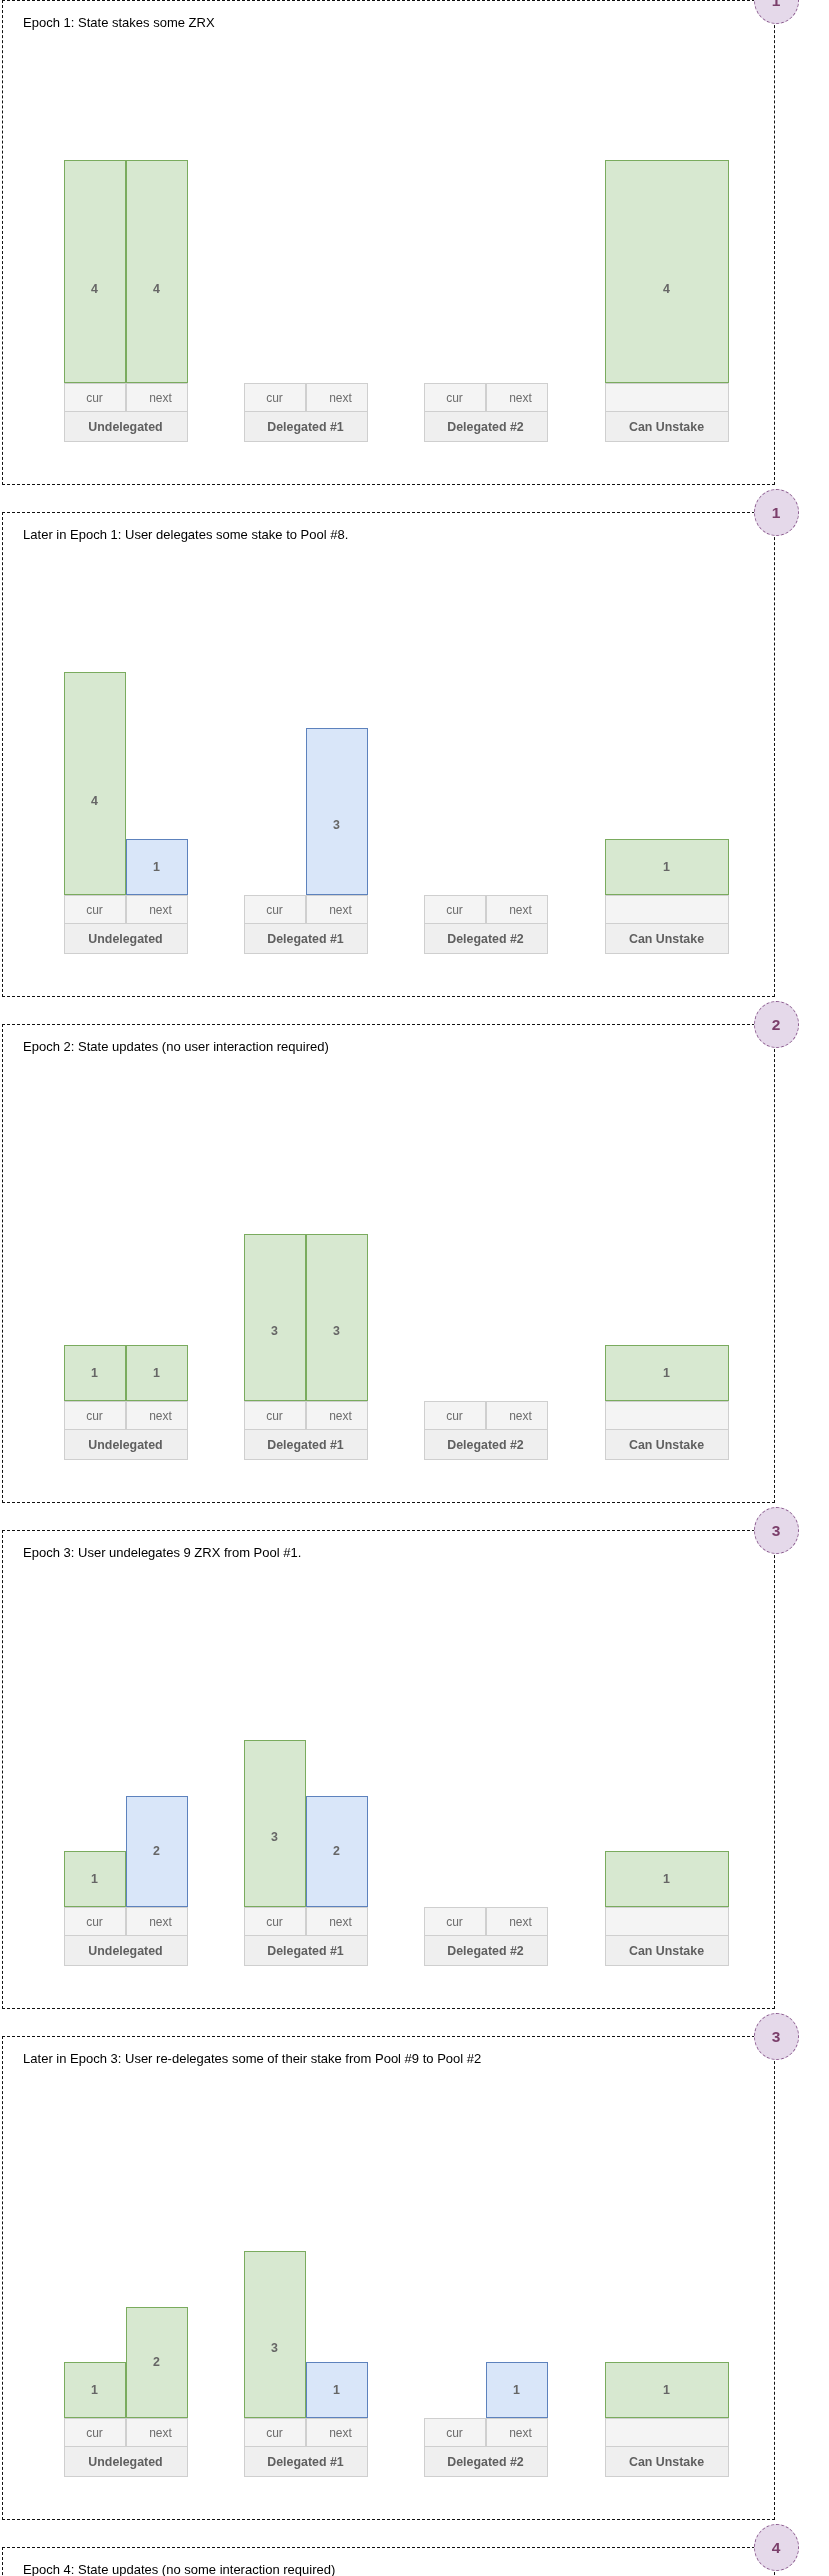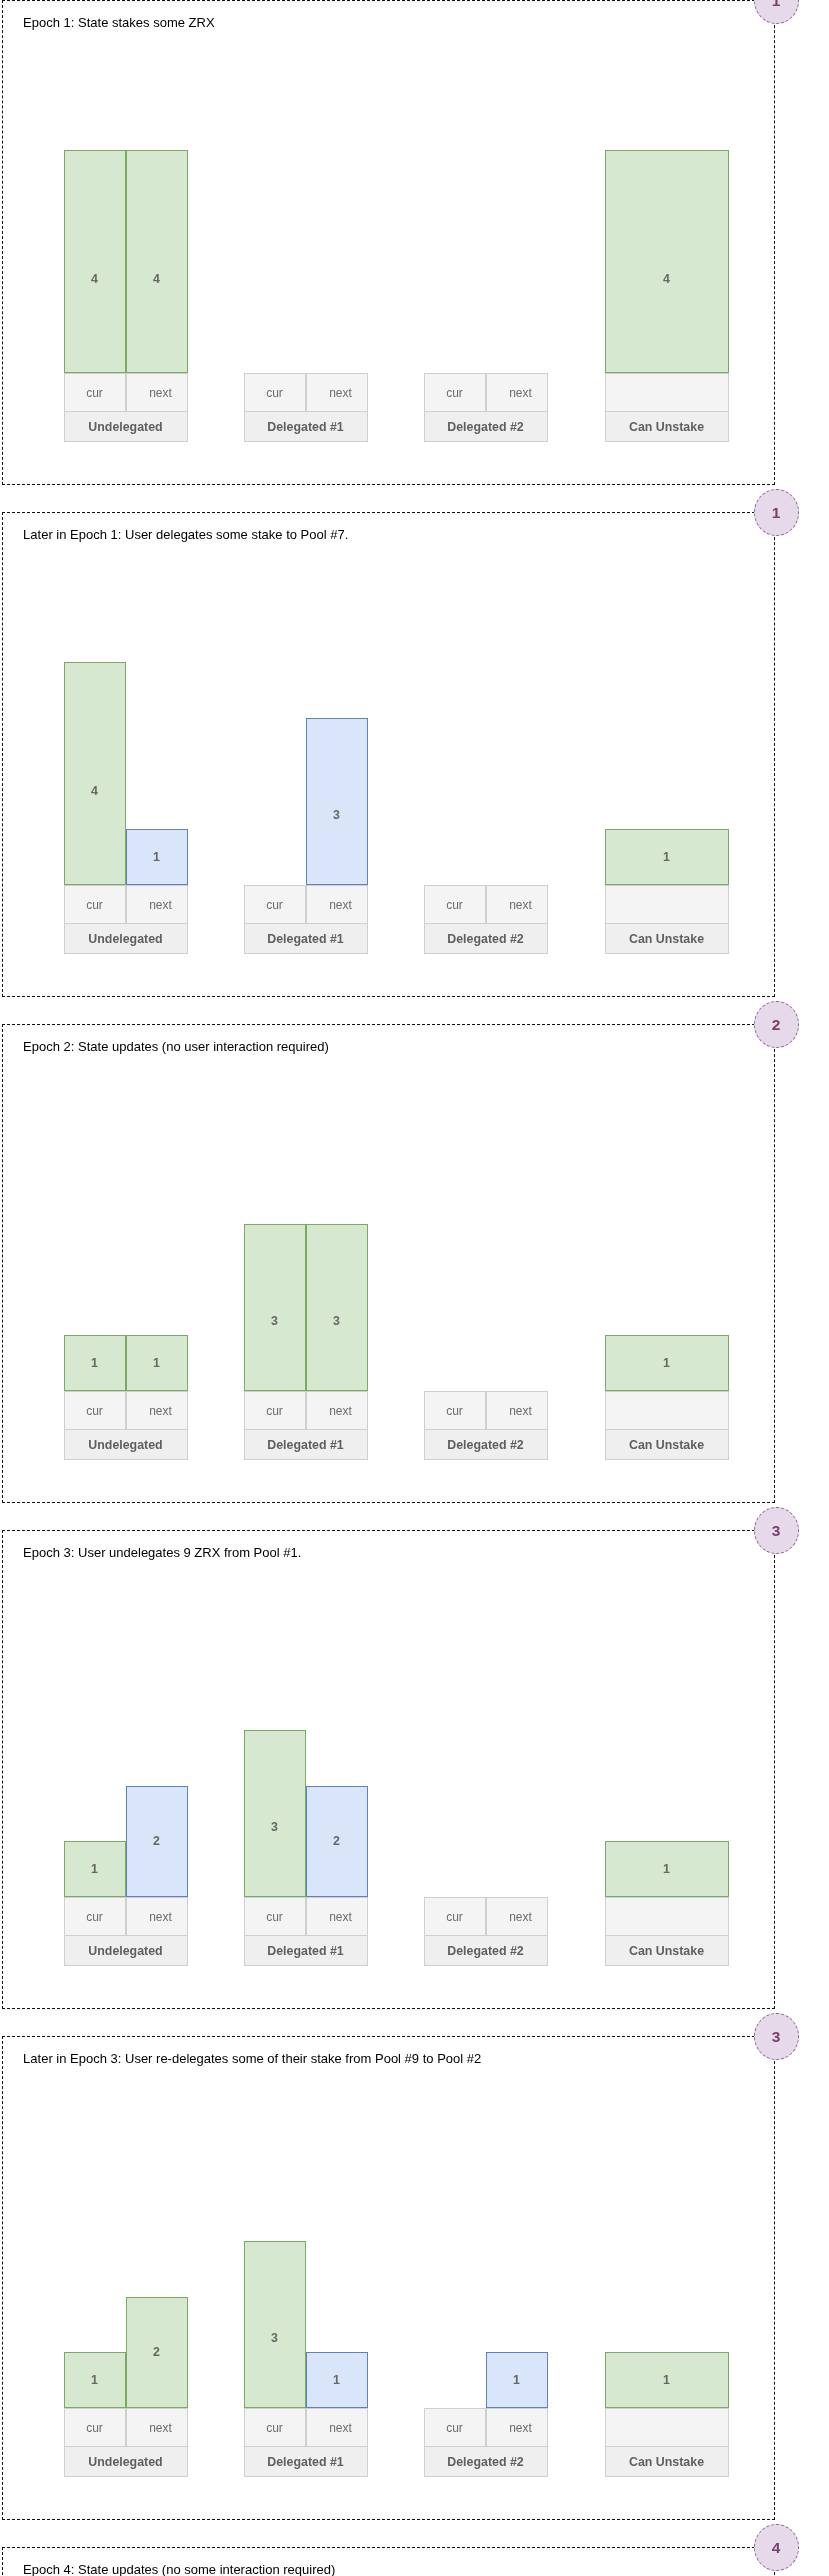--- a/index.html
+++ b/index.html
@@ -76,21 +76,21 @@
   .bar.empty{background:transparent;border:none;color:transparent;}
   .bar-val{line-height:1;position:relative;top:0;}
   .bar .bar-val{ }
 
   
   .bar.tall .bar-val{position:absolute;top:58%;transform:translateY(-50%);}
 
   
   .hdr{
     display:flex;
-    height:39px;
+    height:29px;
     box-sizing:border-box;
   }
   .hdr-cell{
     flex:1 1 50%;
     box-sizing:border-box;
     background:#f4f4f4;
     border:1px solid #cfcfcf;
     display:flex;align-items:center;justify-content:center;
     font-size:12px;
     color:#6d6d6d;
@@ -173,21 +173,21 @@
           <div class="hdr">
             <div class="hdr-cell blank" style="flex-basis: 100%;"></div>
           </div>
           <div class="ftr">Can Unstake</div>
         </div>
       </div>
     </div>
     <div class="panel-spacer" style="height: 27px;"></div>
     <div class="panel" style="height: 485px; width: 773px;">
       <div class="epoch-badge">1</div>
-      <div class="panel-title">Later in Epoch 1: User delegates some stake to Pool #7.</div>
+      <div class="panel-title">Later in Epoch 1: User delegates some stake to Pool #8.</div>
       <div class="cols">
         <div class="col" style="left: 61px; width: 124px;">
           <div class="bars">
             <div class="bar half green tall" style="height: 223px;">
               <span class="bar-val">4</span>
             </div>
             <div class="bar half blue" style="height: 56px;">
               <span class="bar-val">1</span>
             </div>
           </div>

